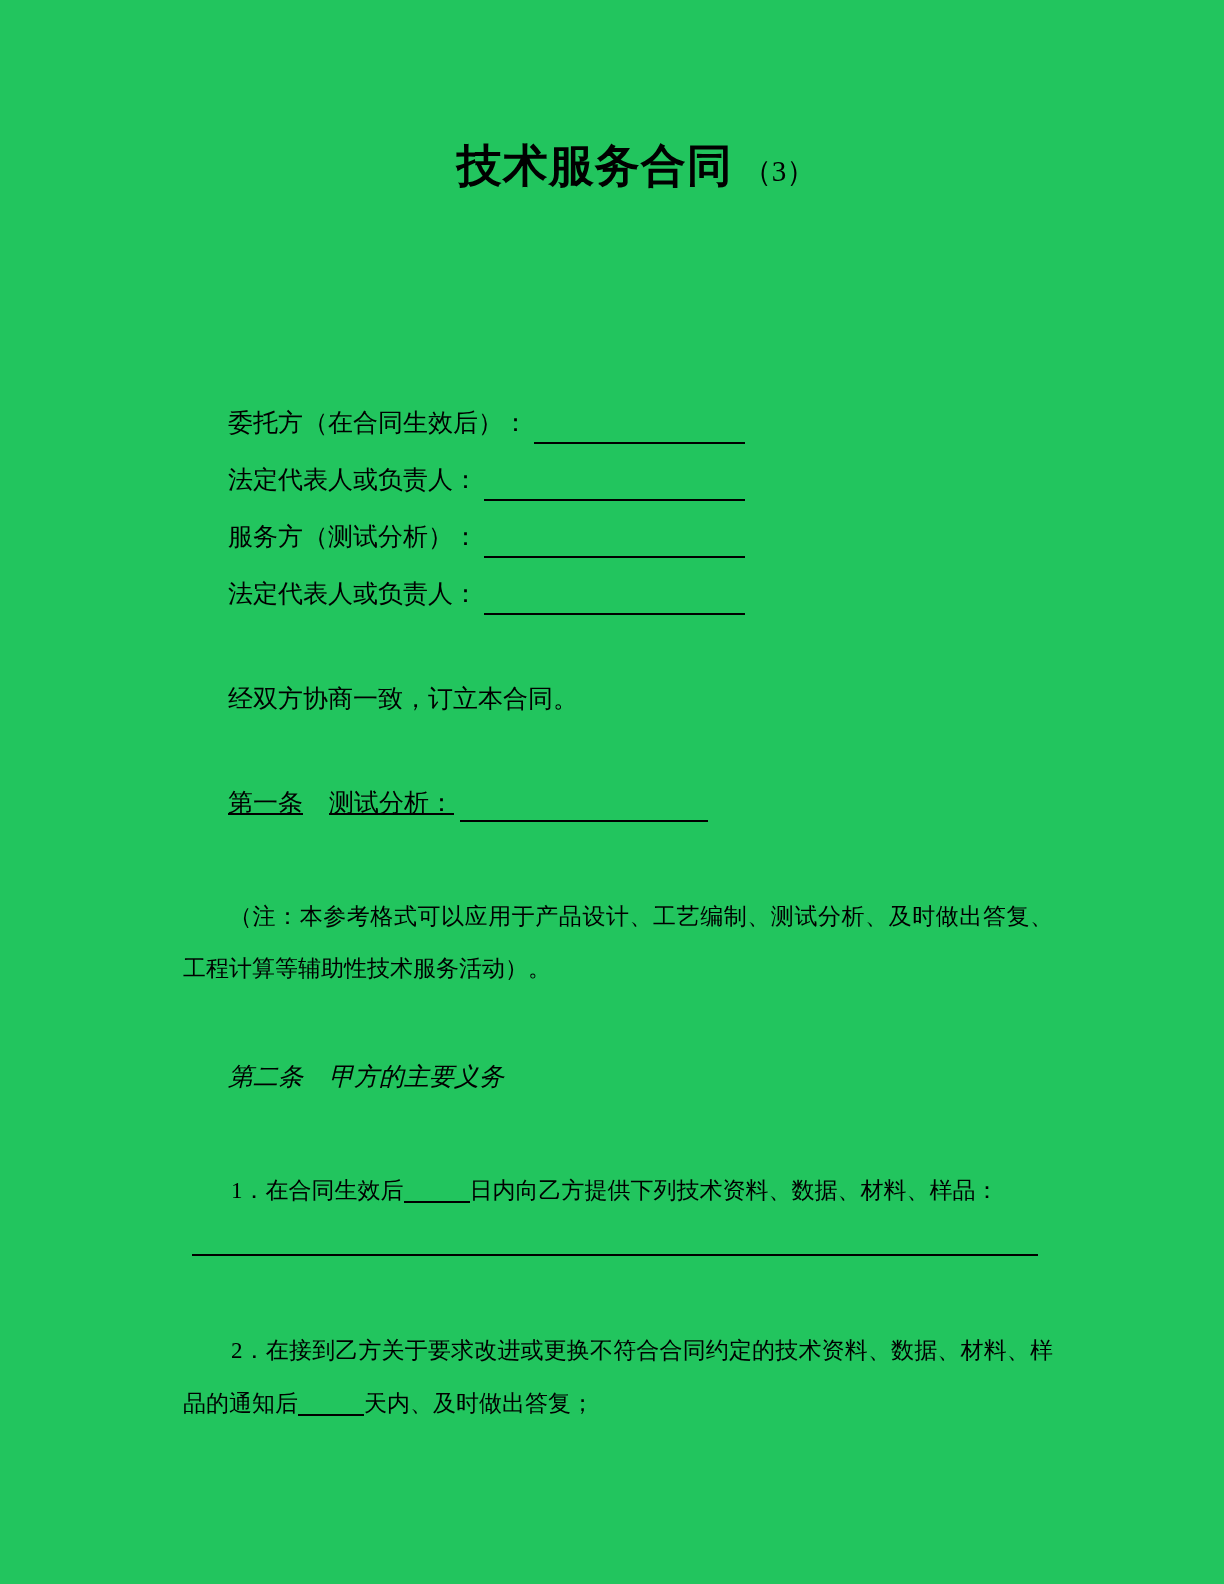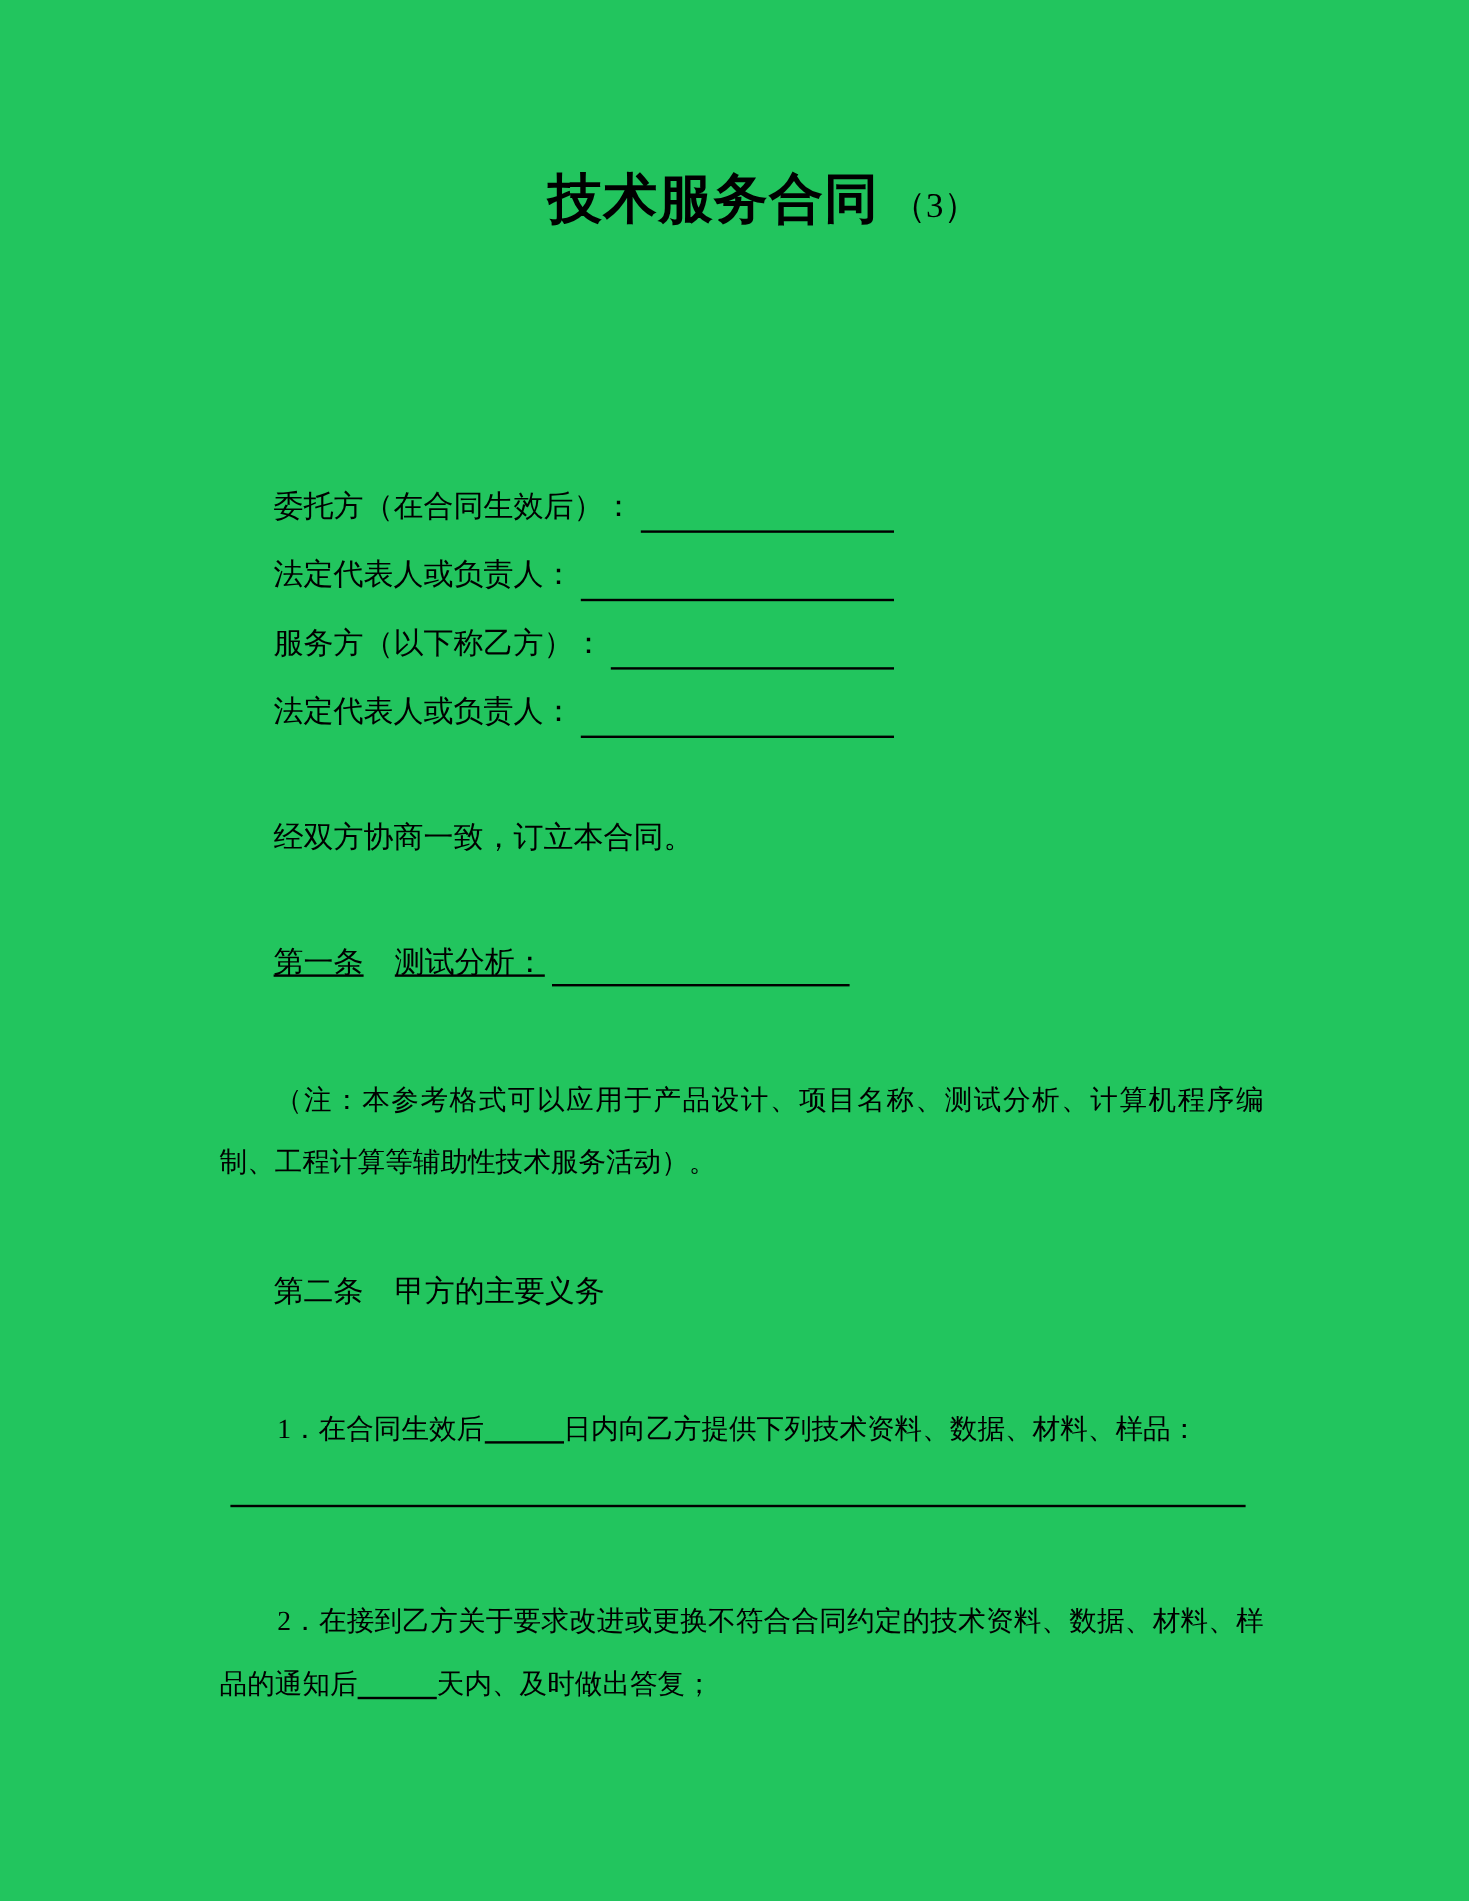--- a/index.html
+++ b/index.html
@@ -93,20 +93,21 @@
     line-height: 52px;
     text-align: justify;
     text-indent: 46px;
   }
   .article2 {
     position: absolute;
     left: 45px;
     top: 1060px;
     line-height: 34px;
     margin: 0;
+    font-style: italic;
   }
   .article2 .gap { display: inline-block; width: 26px; }
   .clause {
     position: absolute;
     left: 0;
     width: 870px;
     margin: 0;
     font-size: 23px;
     line-height: 53px;
     text-align: justify;
@@ -145,39 +146,39 @@
       <span class="label">委托方（在合同生效后）：</span>
       <span class="blank"></span>
     </div>
 
     <div class="form-row row-2">
       <span class="label">法定代表人或负责人：</span>
       <span class="blank"></span>
     </div>
 
     <div class="form-row row-3">
-      <span class="label">服务方（以下称乙方）：</span>
+      <span class="label">服务方（测试分析）：</span>
       <span class="blank"></span>
     </div>
 
     <div class="form-row row-4">
       <span class="label">法定代表人或负责人：</span>
       <span class="blank"></span>
     </div>
 
     <p class="intro">经双方协商一致，订立本合同。</p>
 
     <div class="article1">
       <span class="label">第一条</span>
       <span class="gap"></span>
       <span class="label">测试分析：</span>
       <span class="blank"></span>
     </div>
 
-    <p class="note">（注：本参考格式可以应用于产品设计、项目名称、测试分析、计算机程序编制、工程计算等辅助性技术服务活动）。</p>
+    <p class="note">（注：本参考格式可以应用于产品设计、工艺编制、测试分析、及时做出答复、工程计算等辅助性技术服务活动）。</p>
 
     <p class="article2">
       <span>第二条</span><span class="gap"></span><span>甲方的主要义务</span>
     </p>
 
     <p class="clause clause-1">
       <span>1．在合同生效后</span><span class="inline-blank"></span><span>日内向乙方提供下列技术资料、数据、材料、样品：</span>
     </p>
 
     <div class="answer-line"></div>

